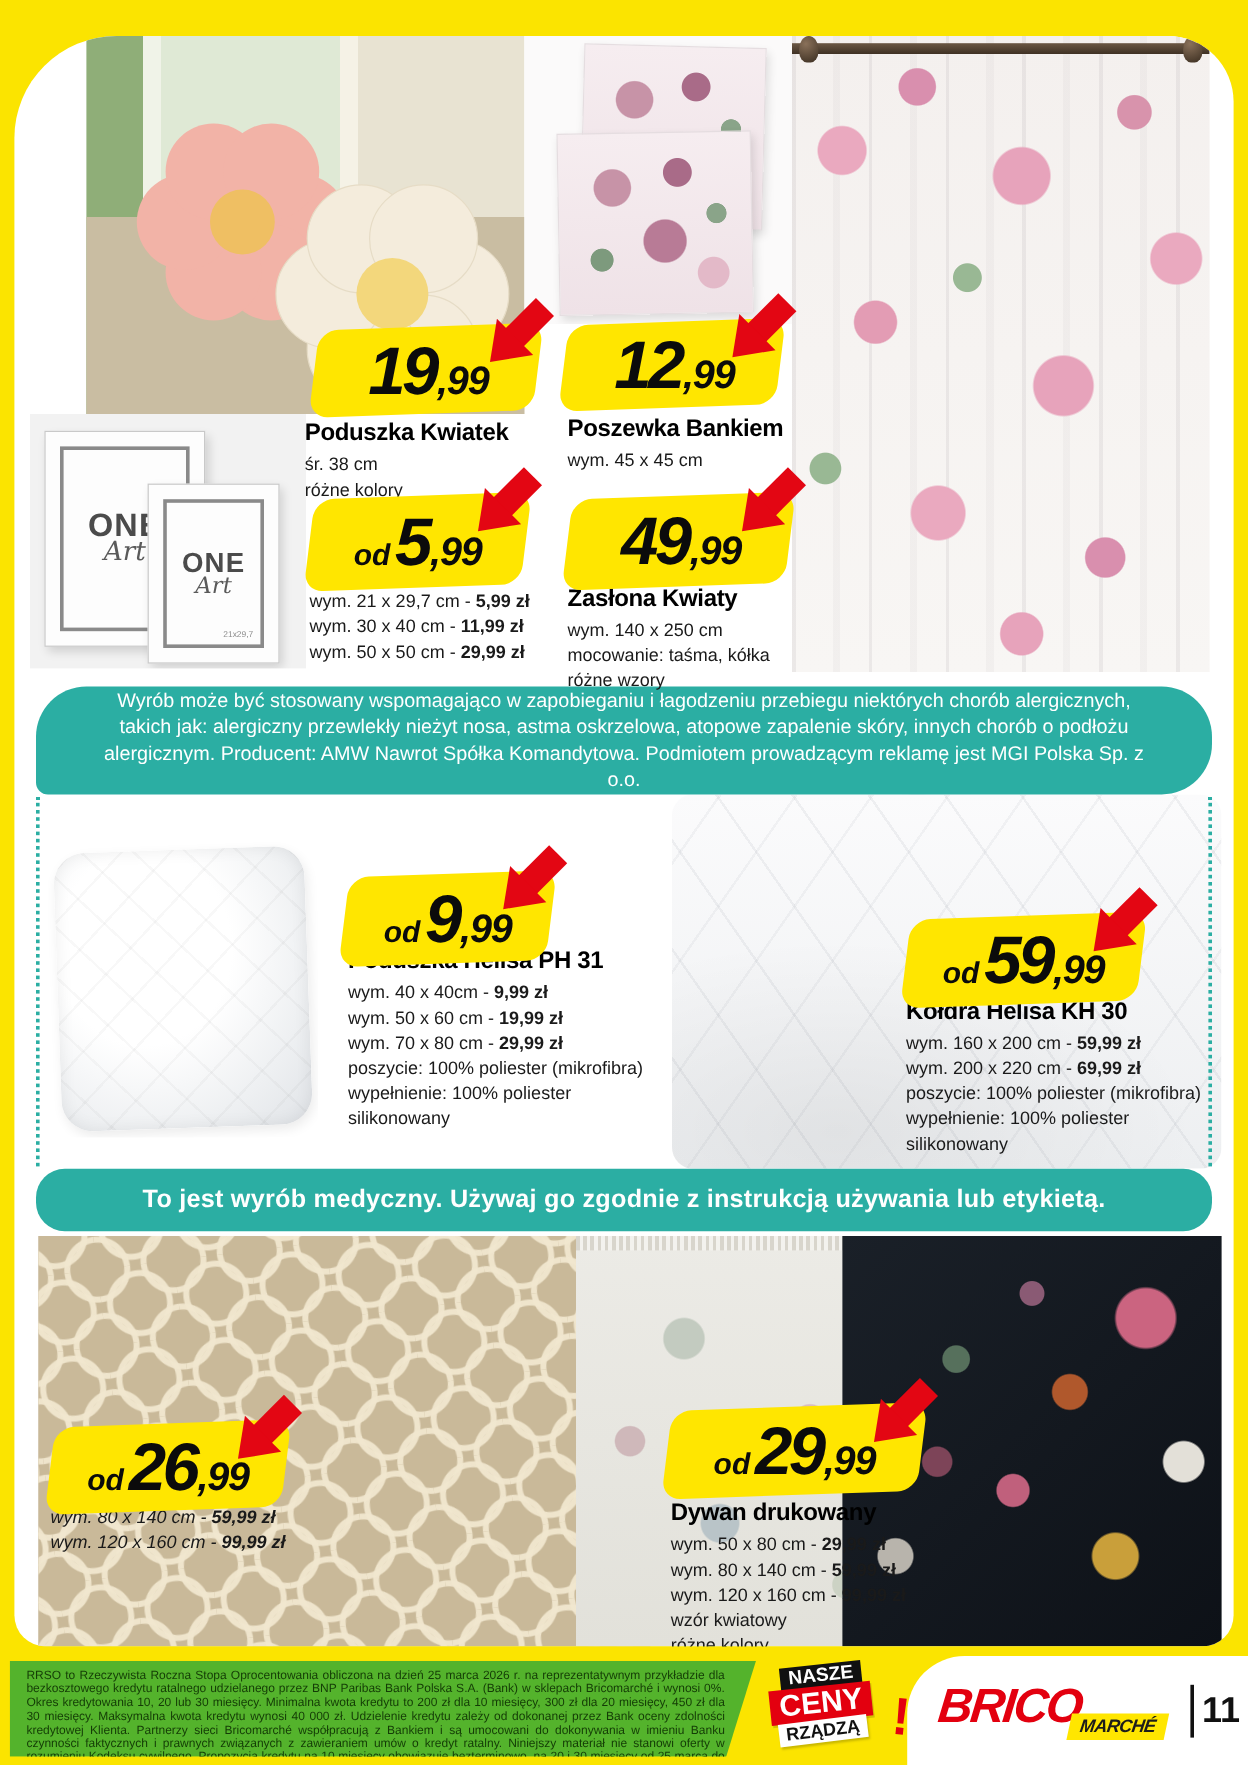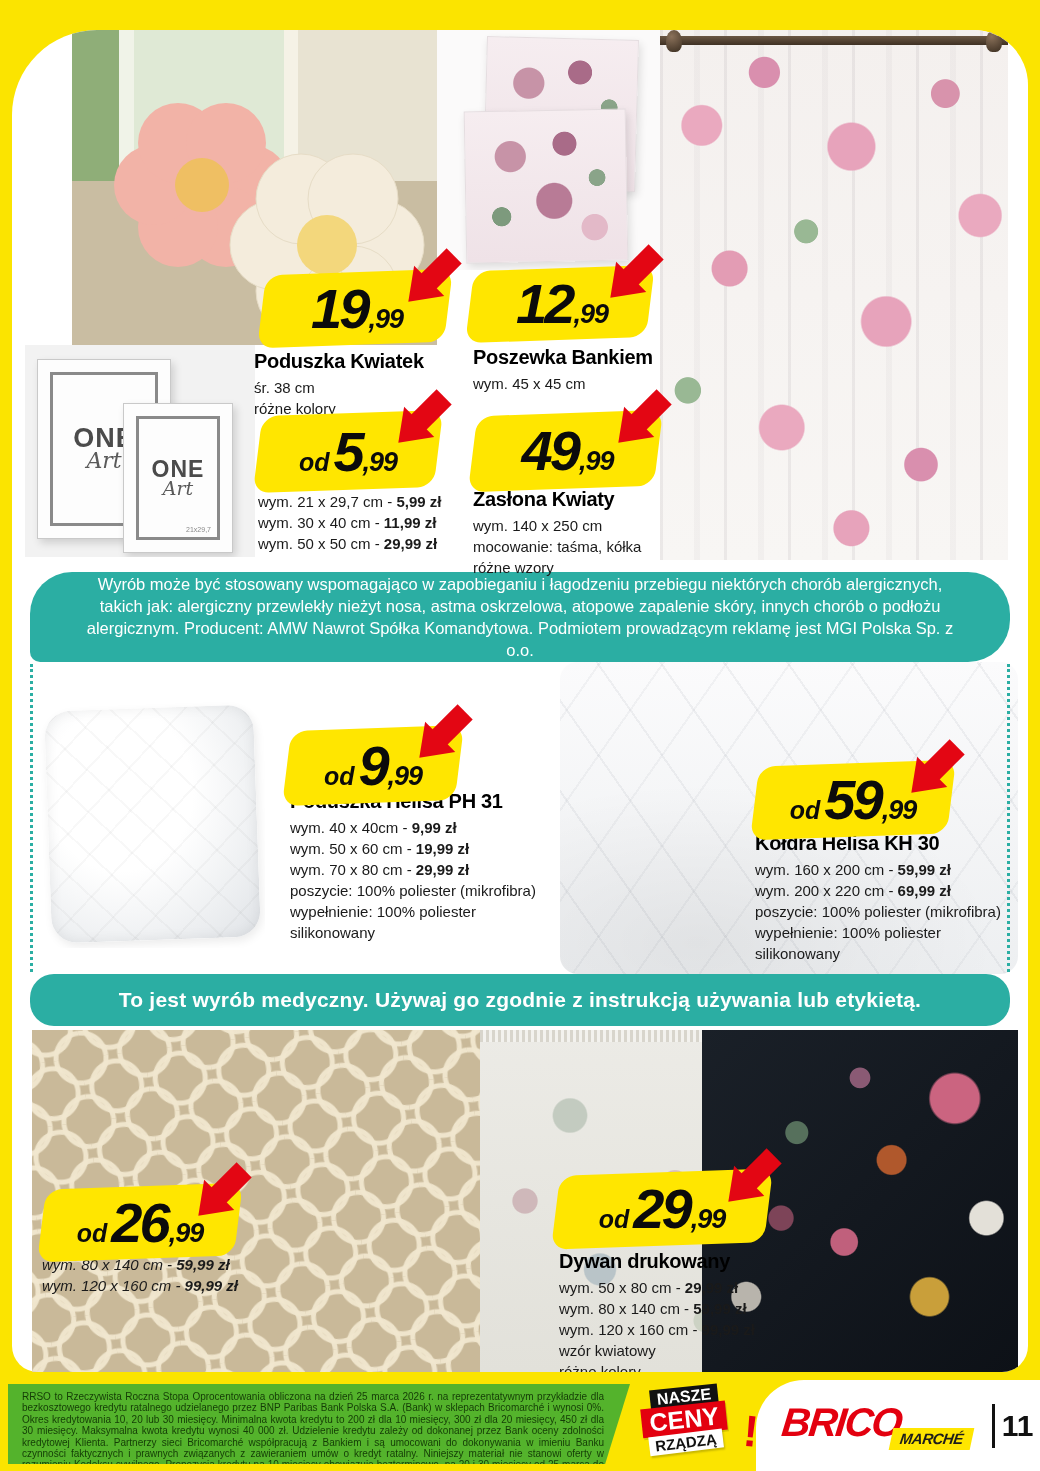--- a/index.html
+++ b/index.html
@@ -123,21 +123,21 @@
       radial-gradient(circle 22px at 25% 55%, #7d4458 0 55%, transparent 60%),
       linear-gradient(135deg,#1a2028,#0d1117);
   }
   
   .badge { position:absolute; display:flex; align-items:center; justify-content:center; z-index:6;font-style:italic; }
   .tag { position:absolute; inset:0; background:#FFE600; border-radius:16px;
     transform:skewX(-9deg) rotate(-2deg); }
   .price { position:relative; display:flex; align-items:baseline; color:#0b0b0b; }
   .od  { font-size:25px; font-weight:bold; margin-right:4px; }
   .int { font-size:56px; font-weight:bold; letter-spacing:-3px; line-height:1; }
-  .dec { font-size:27px; font-weight:bold; letter-spacing:-1px; margin-left:1px; }
+  .dec { font-size:33px; font-weight:bold; letter-spacing:-1px; margin-left:1px; }
   .arrow { position:absolute; right:-16px; top:-26px; width:58px; height:58px; z-index:7; }
   
   .ptxt { position:absolute; z-index:5; }
   .pname { font-size:20px; font-weight:bold; color:#000; margin-bottom:4px; letter-spacing:-0.3px; }
   .spec { font-size:15px; color:#1a1a1a; line-height:21px; }
   .spec b { font-weight:bold; }
   
   .banner { position:absolute; background:#2BAEA3; color:#fff; z-index:4;
     display:flex; align-items:center; justify-content:center; text-align:center; }
   .banner-allergy { left:18px; top:542px; width:980px; height:90px;

